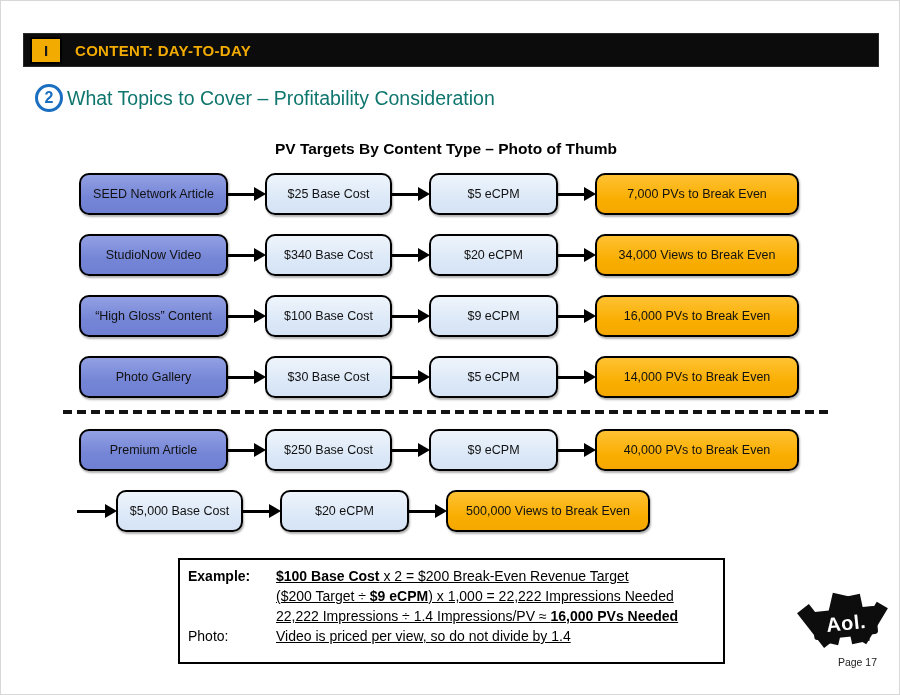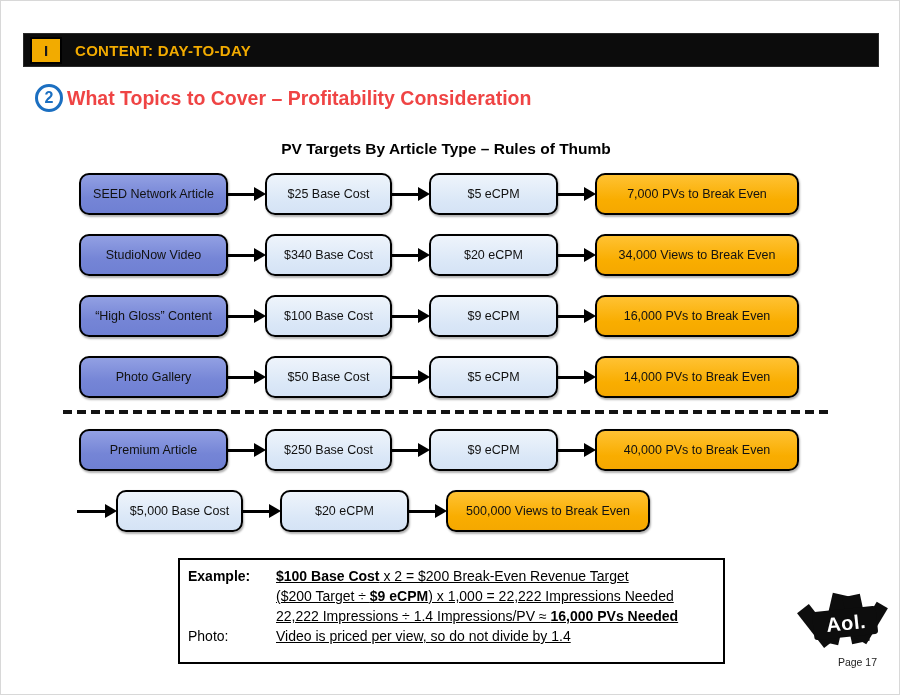--- a/index.html
+++ b/index.html
@@ -24,21 +24,21 @@
     color:#f2ab00;font-weight:bold;font-size:15px;margin-left:13px;
     letter-spacing:.3px;
   }
   
   .heading{position:absolute;left:34px;top:83px;display:flex;align-items:center;}
   .heading-number{
     width:22px;height:22px;border:3px solid #1b6fc1;border-radius:50%;
     color:#1b6fc1;font-weight:bold;font-size:16px;
     display:flex;align-items:center;justify-content:center;flex:0 0 auto;
   }
-  .heading-text{color:#ef4444;font-weight:bold;font-size:19.5px;margin-left:4px;}
+  .heading-text{color:#0f766e;font-weight:normal;font-size:19.5px;margin-left:4px;}
   
   .diagram-title{
     position:absolute;left:0;top:139px;width:890px;text-align:center;
     font-weight:bold;font-size:15.5px;color:#000;
   }
   .flow{position:absolute;left:78px;top:172px;}
   .flow-row{display:flex;align-items:center;height:42px;margin-bottom:19px;}
   .box{
     height:42px;border:2.5px solid #000;border-radius:10px;box-sizing:border-box;
     display:flex;align-items:center;justify-content:center;text-align:center;
@@ -96,21 +96,21 @@
     <div class="header-title">CONTENT: DAY-TO-DAY</div>
   </div>
 
   <div class="heading">
     <div class="heading-number">
       <span>2</span>
     </div>
     <div class="heading-text">What Topics to Cover – Profitability Consideration</div>
   </div>
 
-  <div class="diagram-title">PV Targets By Article Type – Rules of Thumb</div>
+  <div class="diagram-title">PV Targets By Content Type – Photo of Thumb</div>
 
   <div class="flow">
     <div id="rows-top">
         <div class="flow-row">
           <div class="box type-box">SEED Network Article</div>
           <div class="arrow">
             <div class="arrow-line"></div>
             <div class="arrow-head"></div>
           </div>
           <div class="box cost-box">$25 Base Cost</div>
@@ -160,21 +160,21 @@
             <div class="arrow-head"></div>
           </div>
           <div class="box target-box">16,000 PVs to Break Even</div>
         </div>
         <div class="flow-row">
           <div class="box type-box">Photo Gallery</div>
           <div class="arrow">
             <div class="arrow-line"></div>
             <div class="arrow-head"></div>
           </div>
-          <div class="box cost-box">$50 Base Cost</div>
+          <div class="box cost-box">$30 Base Cost</div>
           <div class="arrow">
             <div class="arrow-line"></div>
             <div class="arrow-head"></div>
           </div>
           <div class="box cost-box ecpm">$5 eCPM</div>
           <div class="arrow">
             <div class="arrow-line"></div>
             <div class="arrow-head"></div>
           </div>
           <div class="box target-box">14,000 PVs to Break Even</div>

